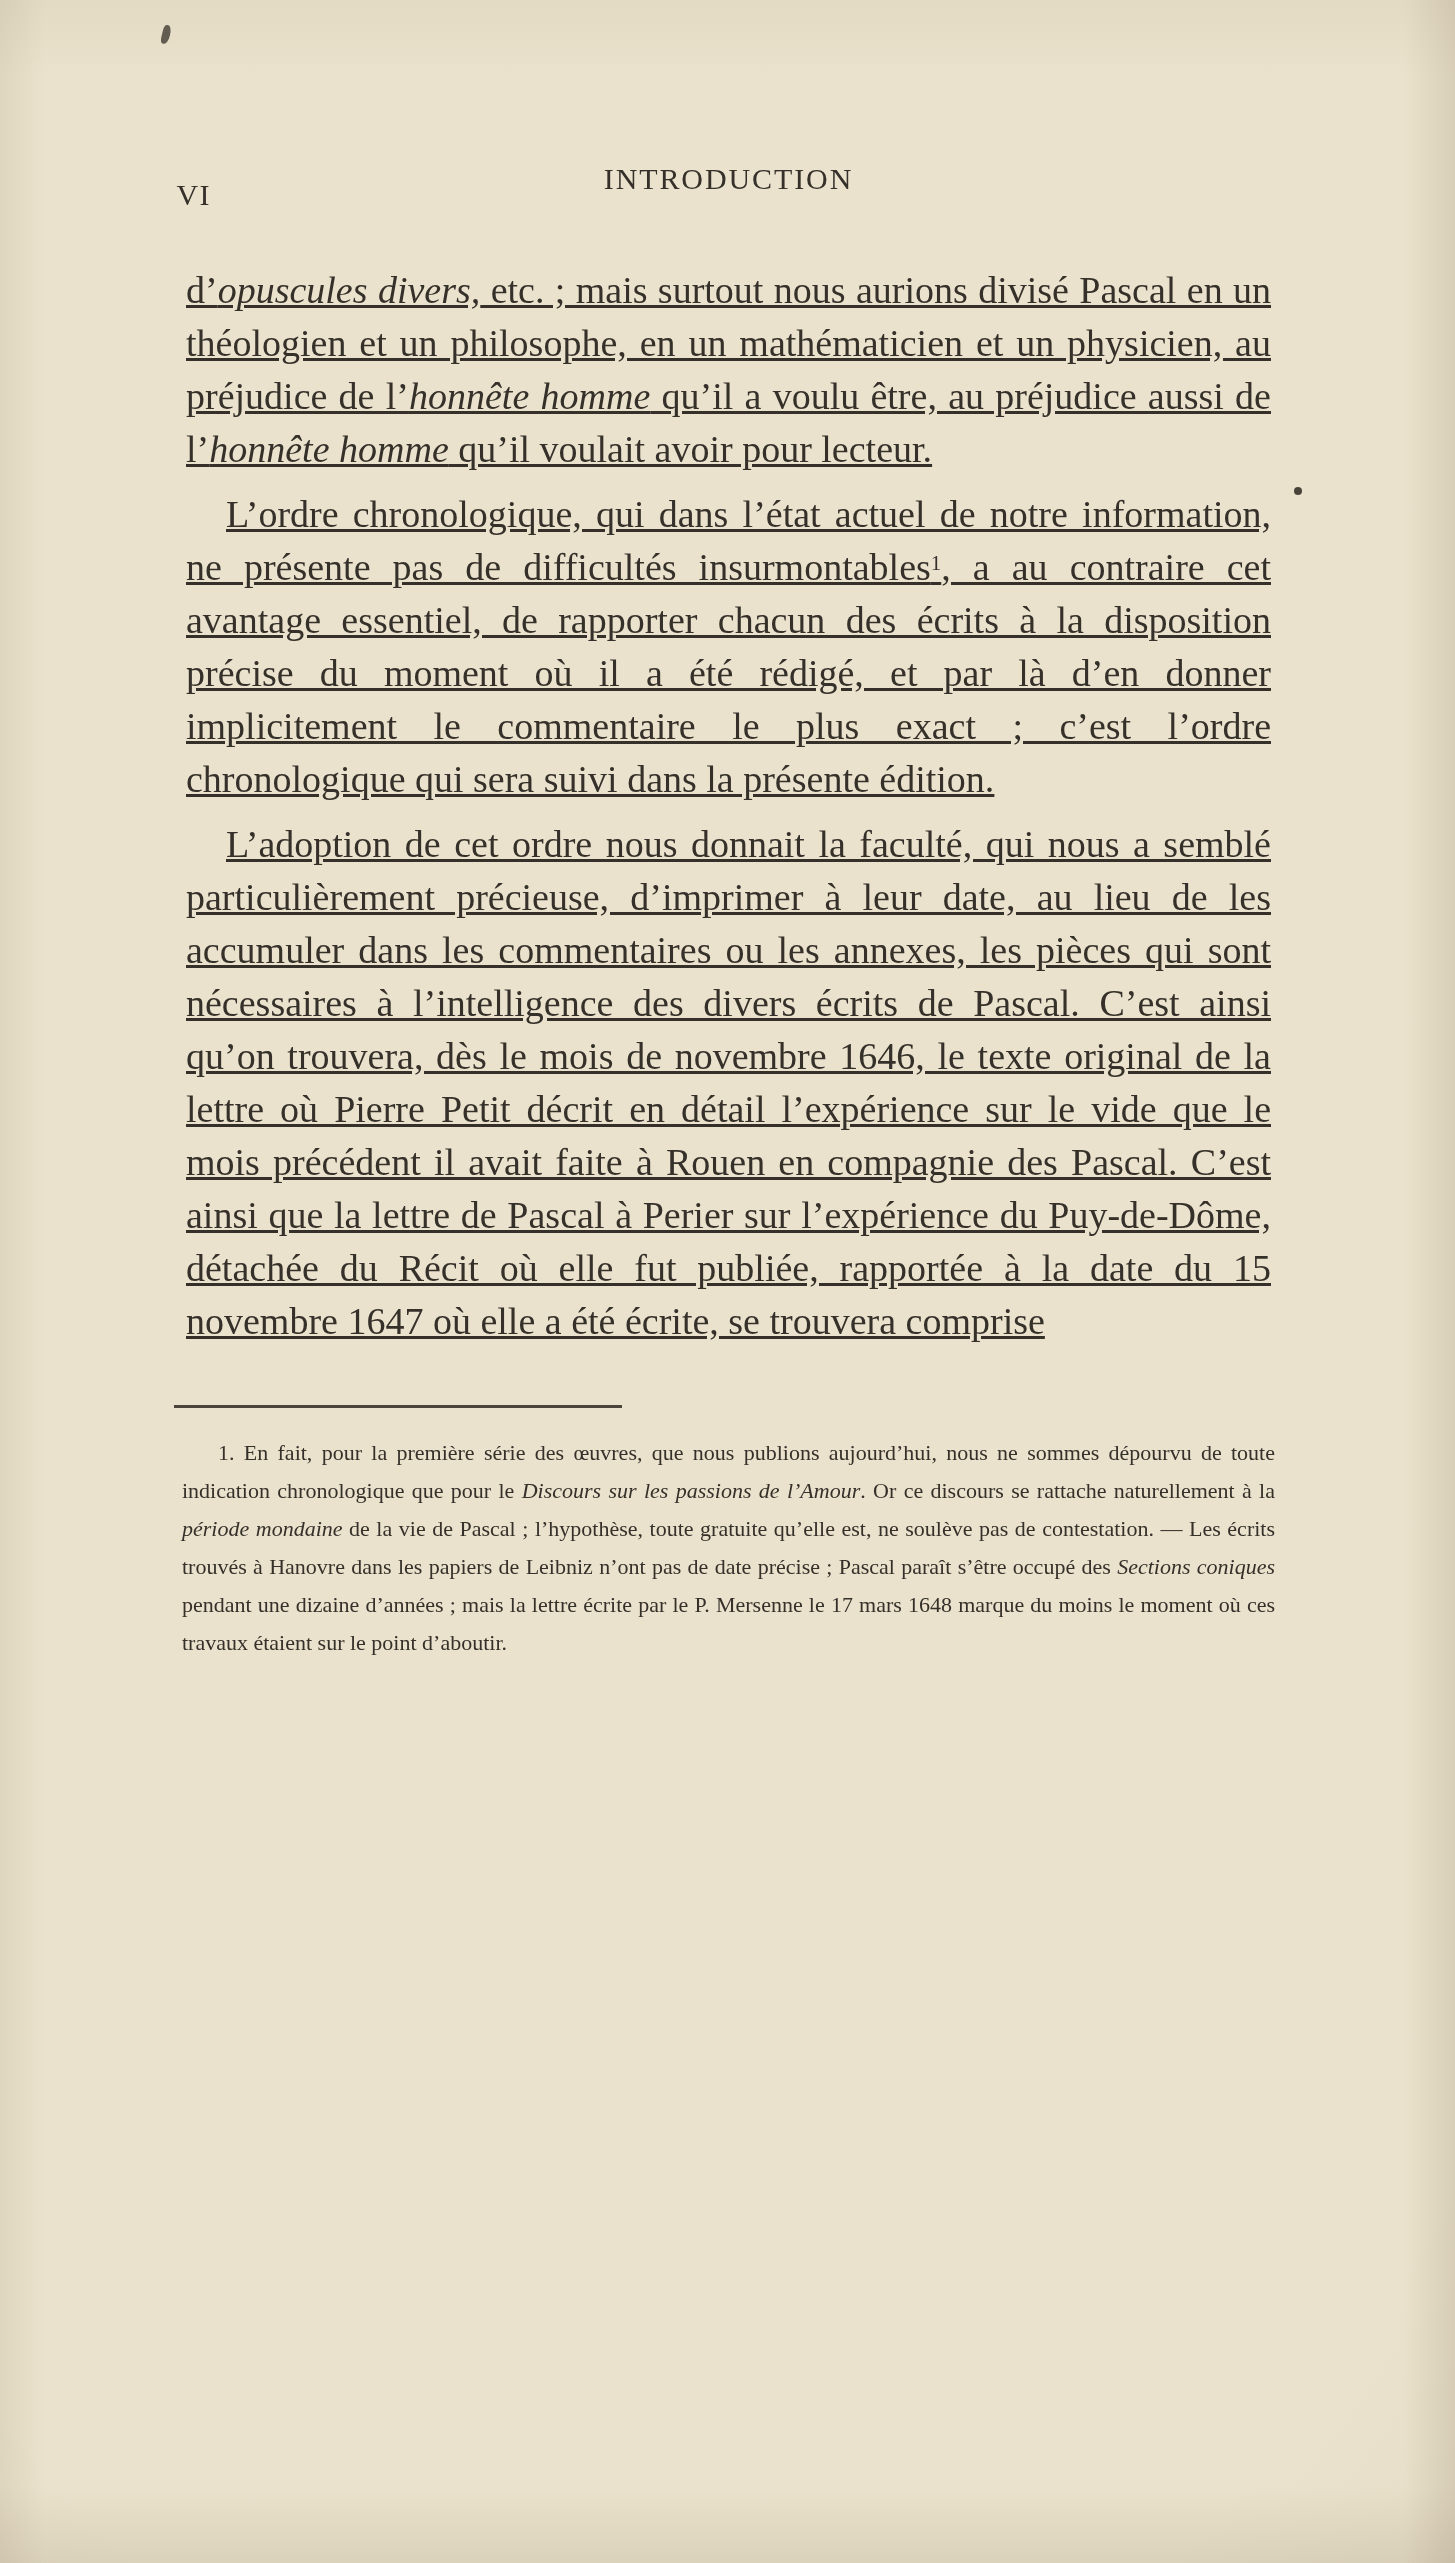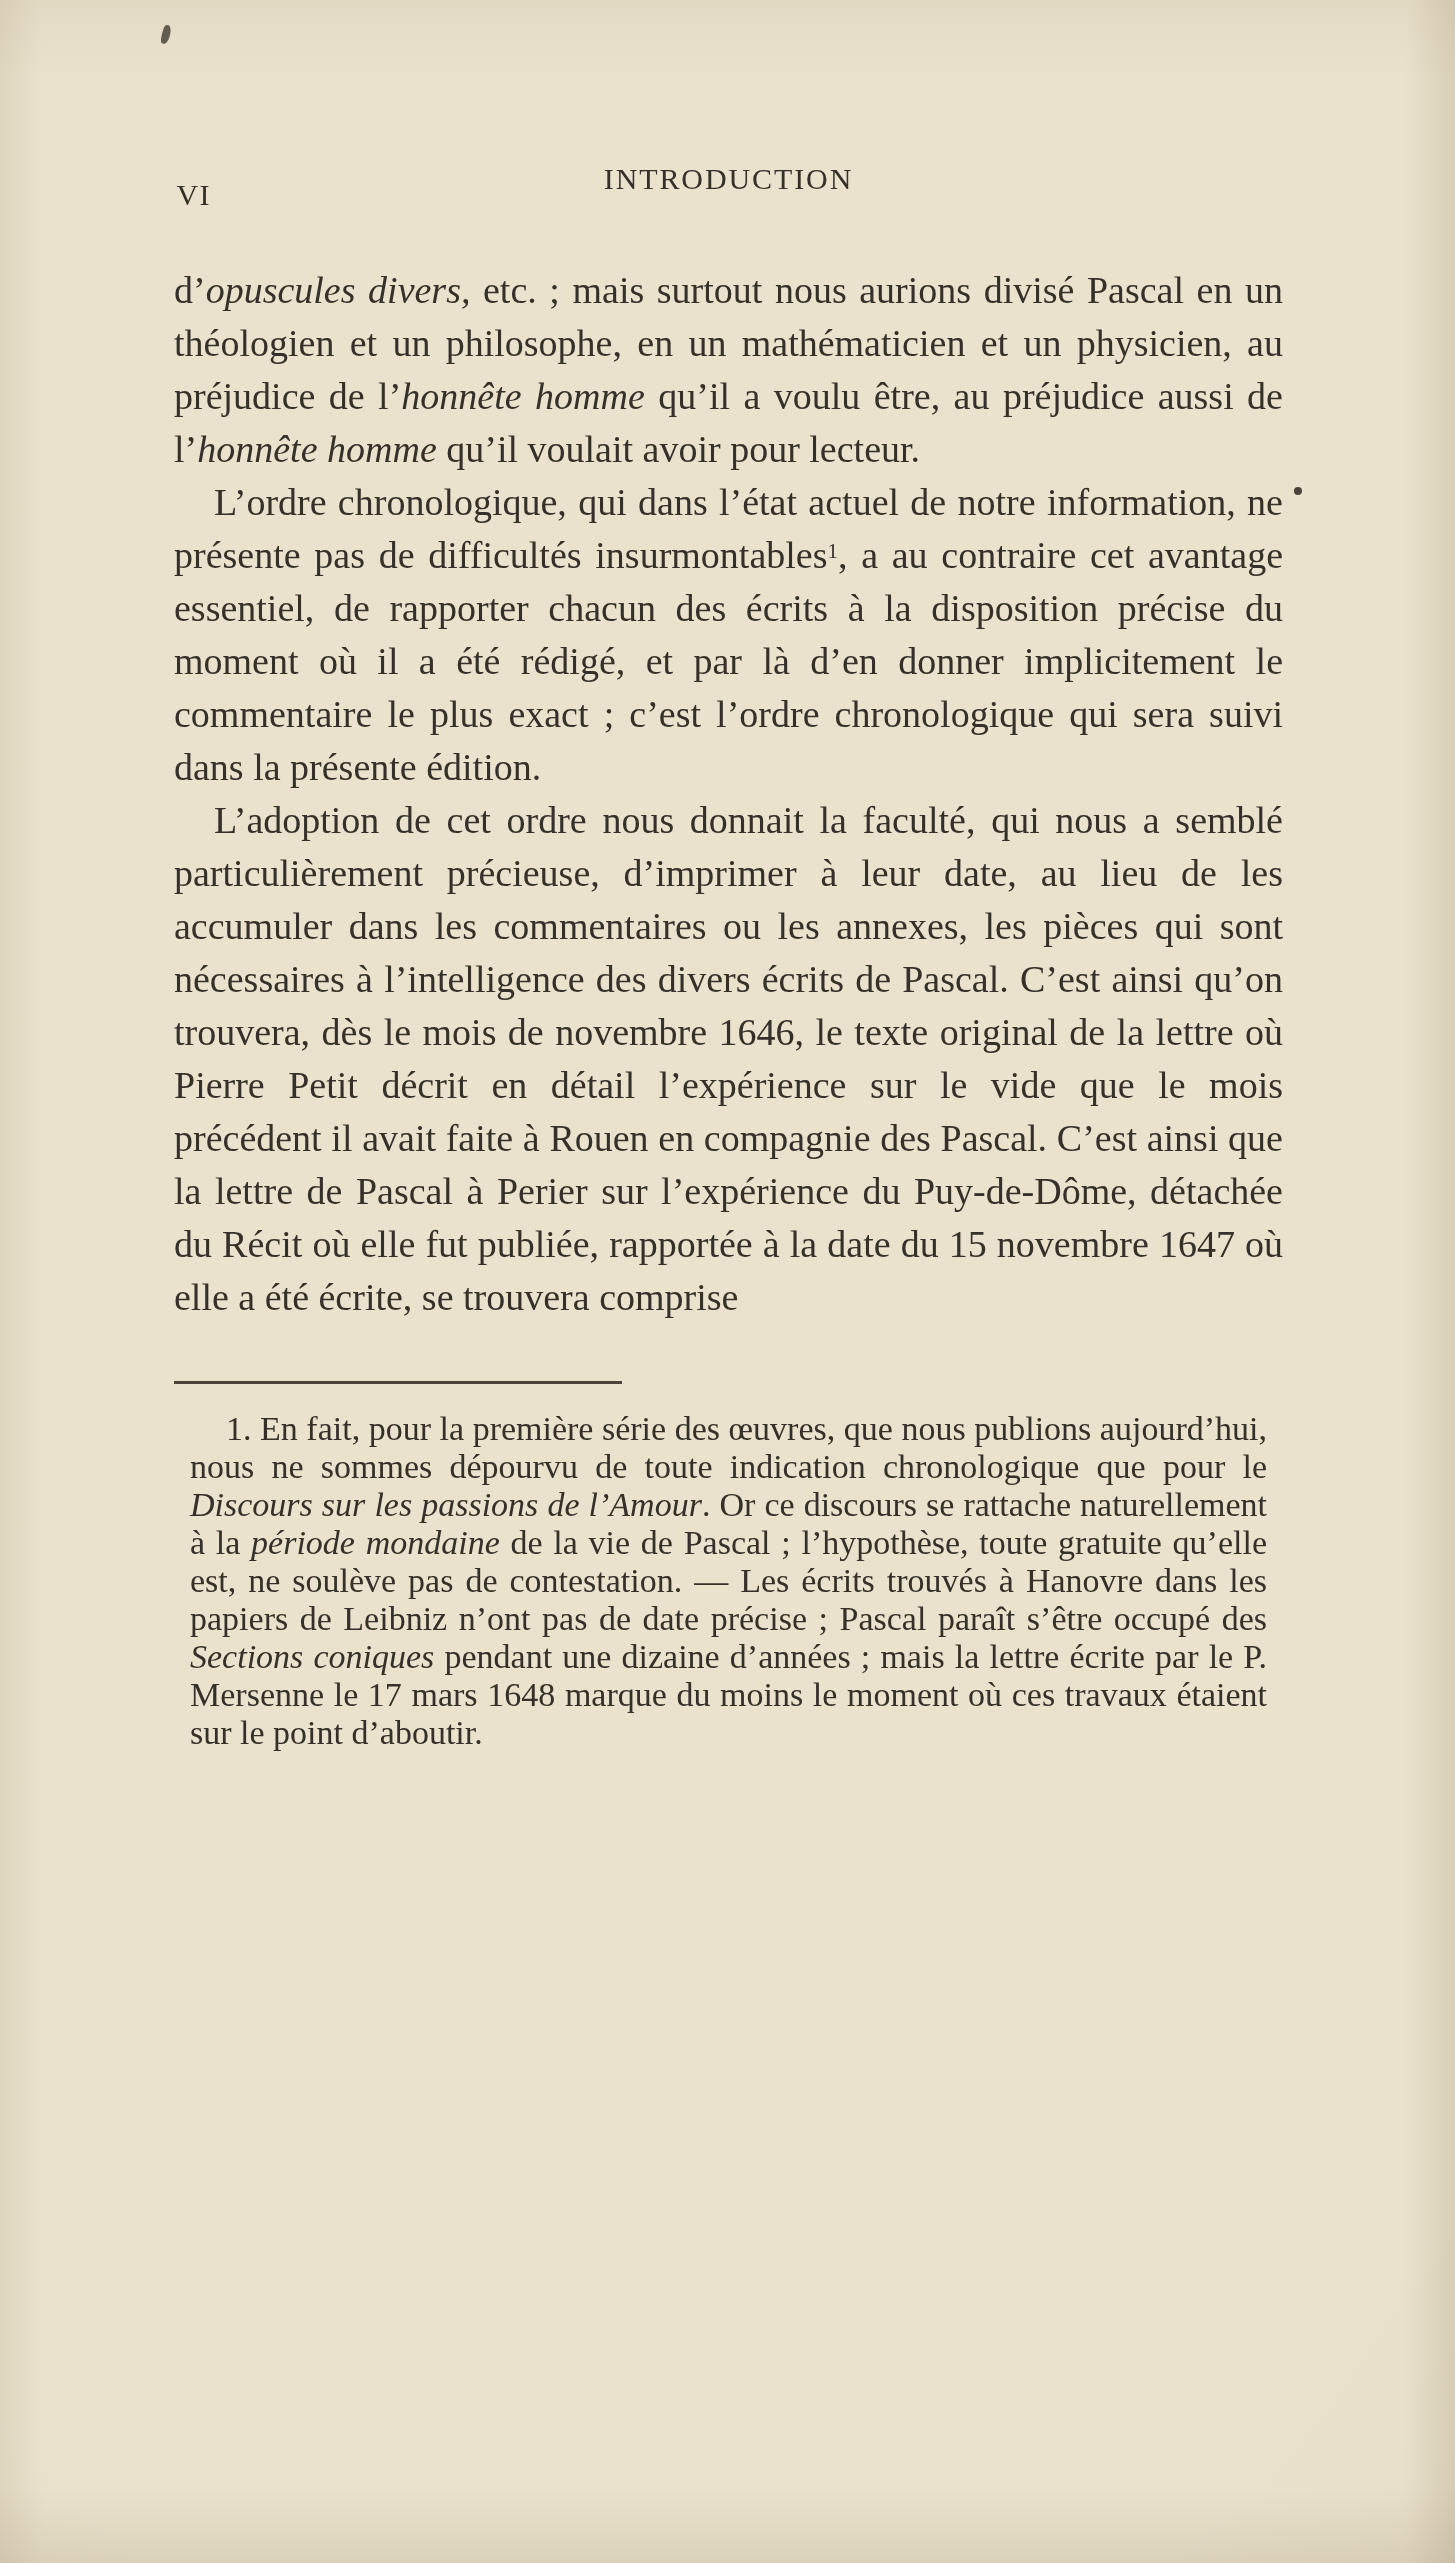--- a/index.html
+++ b/index.html
@@ -65,42 +65,43 @@
   }
 
   .text-block {
     font-size: 38px;
     line-height: 53px;
     text-align: justify;
     hyphens: auto;
     -webkit-hyphens: auto;
   }
   .para {
-    margin: 0;
+    margin: 12px;
     text-indent: 40px;
+    text-decoration: underline;
   }
   .para.no-indent {
     text-indent: 0;
   }
   .para sup {
     font-size: 0.55em;
     line-height: 0;
     vertical-align: 0.5em;
   }
 
   .footnote-rule {
     margin-top: 57px;
     margin-bottom: 26px;
     width: 448px;
     height: 2.6px;
     background: #4a443b;
   }
   .footnote {
-    margin: 16px;
-    font-size: 34px;
+    margin: 8px;
+    font-size: 22px;
     line-height: 38px;
     text-align: justify;
     text-indent: 36px;
     hyphens: auto;
     -webkit-hyphens: auto;
   }
 </style>
 </head>
 <body>
 

